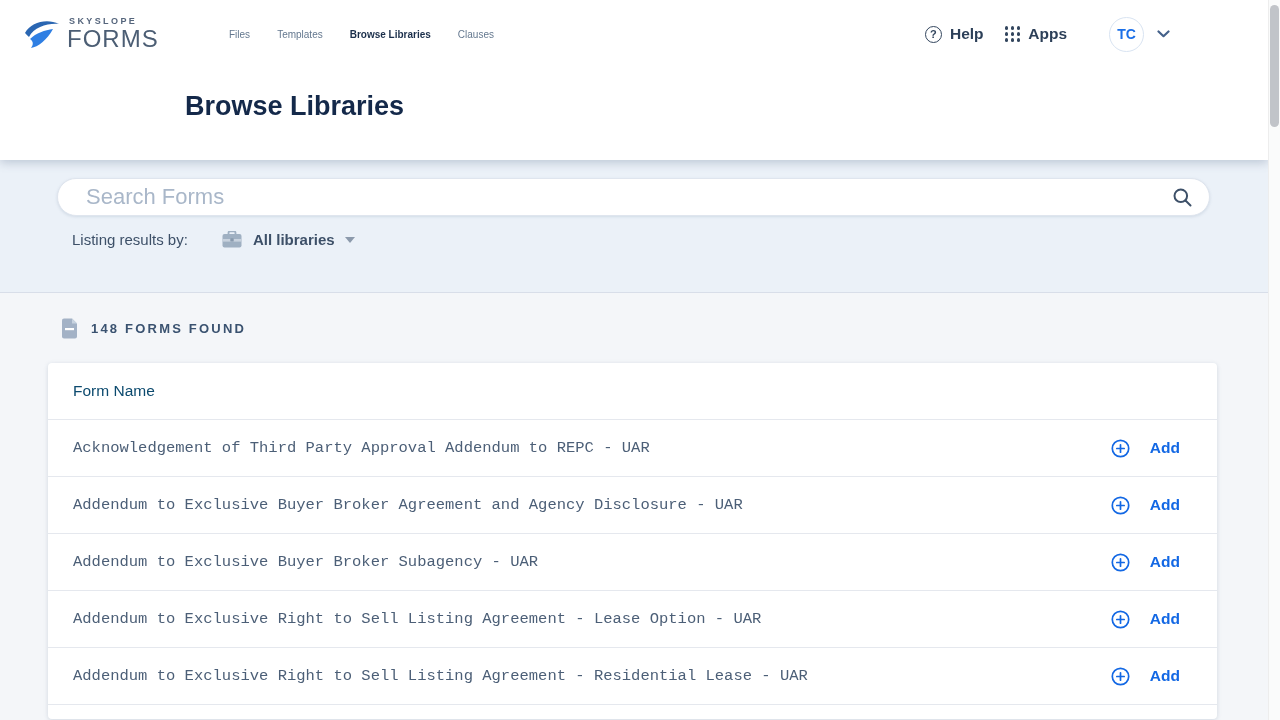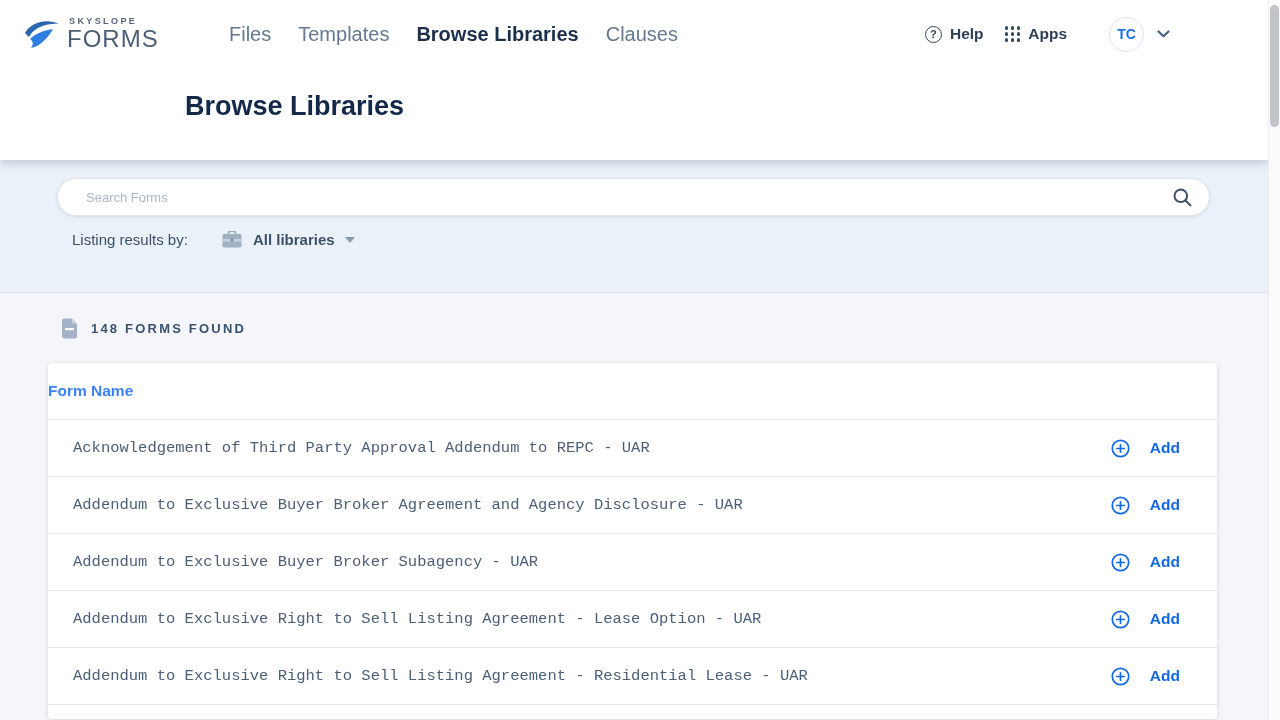--- a/index.html
+++ b/index.html
@@ -32,21 +32,21 @@
   .logo-text { display: flex; flex-direction: column; line-height: 1; }
   .logo-top {
     font-size: 9px; font-weight: 700; letter-spacing: 2.4px;
     color: #55657c; margin-left: 2px;
   }
   .logo-bottom {
     font-size: 24px; font-weight: 500; letter-spacing: 1px;
     color: #4c5e74; margin-top: 1px;
   }
   .nav { display: flex; align-items: center; gap: 27px; margin-left: 43px; }
-  .nav-item { font-size: 20px; color: #64788f; cursor: pointer; white-space: nowrap; }
+  .nav-item { font-size: 10px; color: #64788f; cursor: pointer; white-space: nowrap; }
   .nav-item.active { color: #1b2f4b; font-weight: 700; }
 
   .header-right { margin-left: auto; display: flex; align-items: center; }
   .hr-group { display: flex; align-items: center; gap: 8px; cursor: pointer; }
   .hr-label { font-size: 15.5px; font-weight: 700; color: #2c3f58; }
   .help-circle {
     width: 17px; height: 17px; border: 1.7px solid #33465e; border-radius: 50%;
     display: flex; align-items: center; justify-content: center;
     font-size: 11px; font-weight: 700; color: #33465e;
   }
@@ -84,21 +84,21 @@
     background: #ffffff;
     border: 1px solid #dfe5ee;
     border-radius: 19px;
     box-shadow: 0 1px 3px rgba(120,140,170,0.22);
     display: flex; align-items: center;
     padding: 0 16px 0 28px;
   }
   .search-input {
     flex: 1; border: none; outline: none; background: transparent;
     font-family: "Liberation Sans", sans-serif;
-    font-size: 13px; color: #3d5068;
+    font-size: 22px; color: #3d5068;
   }
   .search-input::placeholder { color: #a9b7c9; opacity: 1; }
   .search-icon-btn { display: flex; align-items: center; cursor: pointer; }
 
   .filter-row {
     display: flex; align-items: center;
     margin: 15px 0 0 72px;
   }
   .filter-label { font-size: 15px; color: #3d5068; }
   .briefcase-icon { margin-left: 34px; display: flex; align-items: center; cursor: pointer; }
@@ -126,21 +126,22 @@
   .table-card {
     margin: 24px 51px 0 48px;
     background: #ffffff;
     border-radius: 4px;
     box-shadow: 0 1px 4px rgba(120,135,160,0.28);
     overflow: hidden;
   }
   .table-header {
     height: 56px;
     display: flex; align-items: center;
-    font-size: 15.5px; font-weight: 700; color: #3b82f6;
+    padding-left: 25px;
+    font-size: 15.5px; font-weight: 400; color: #0c4a6e;
   }
   .table-row {
     height: 57px;
     border-top: 1px solid #e5e8ee;
     display: flex; align-items: center;
     padding: 0 37px 0 25px;
   }
   .row-name { font-size: 15.5px; color: #4c5f77; font-family: Liberation Mono, monospace; }
   .add-btn {
     margin-left: auto;

